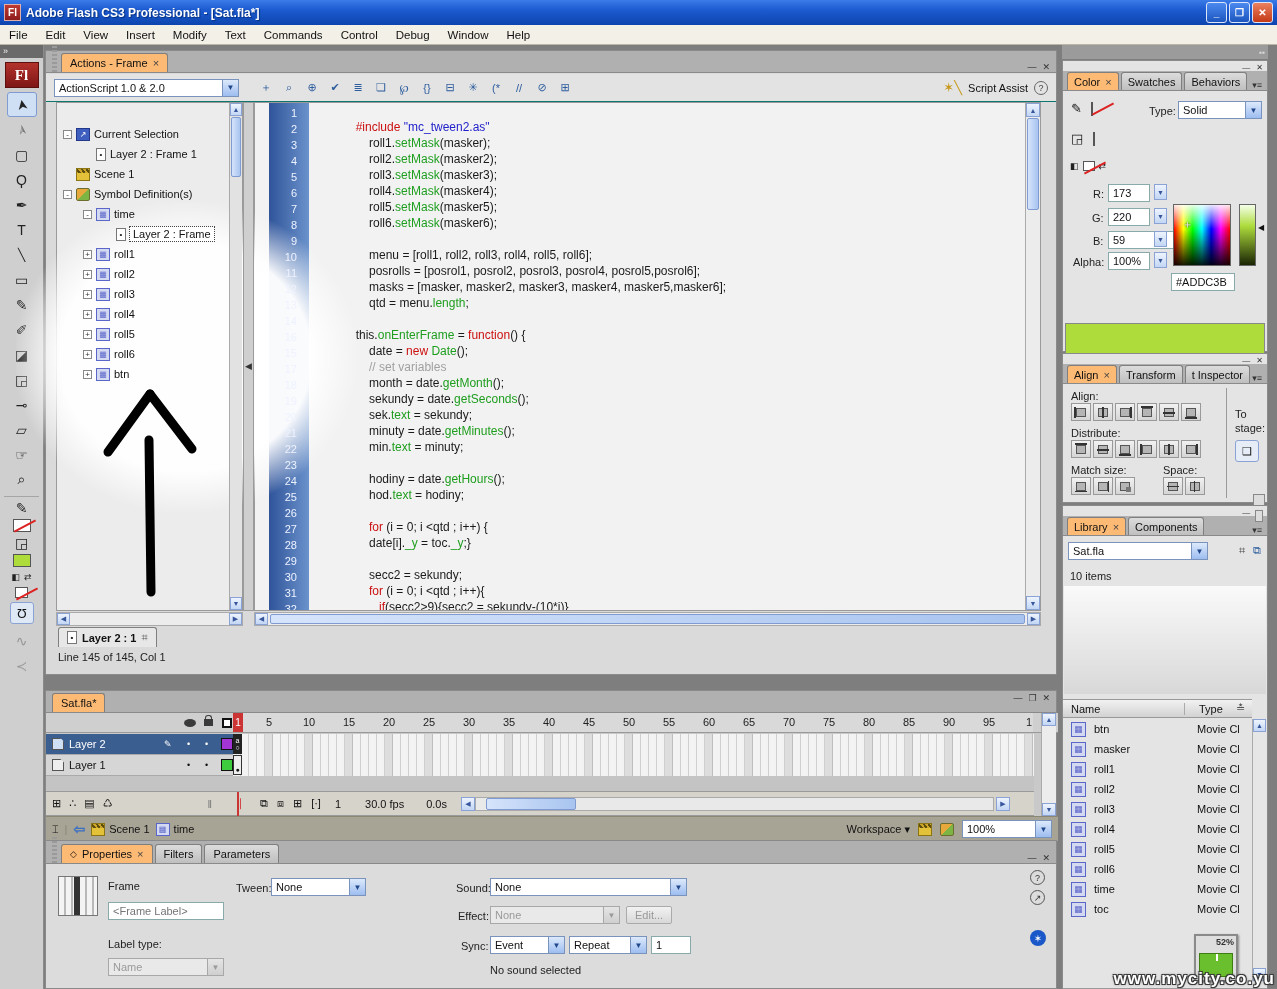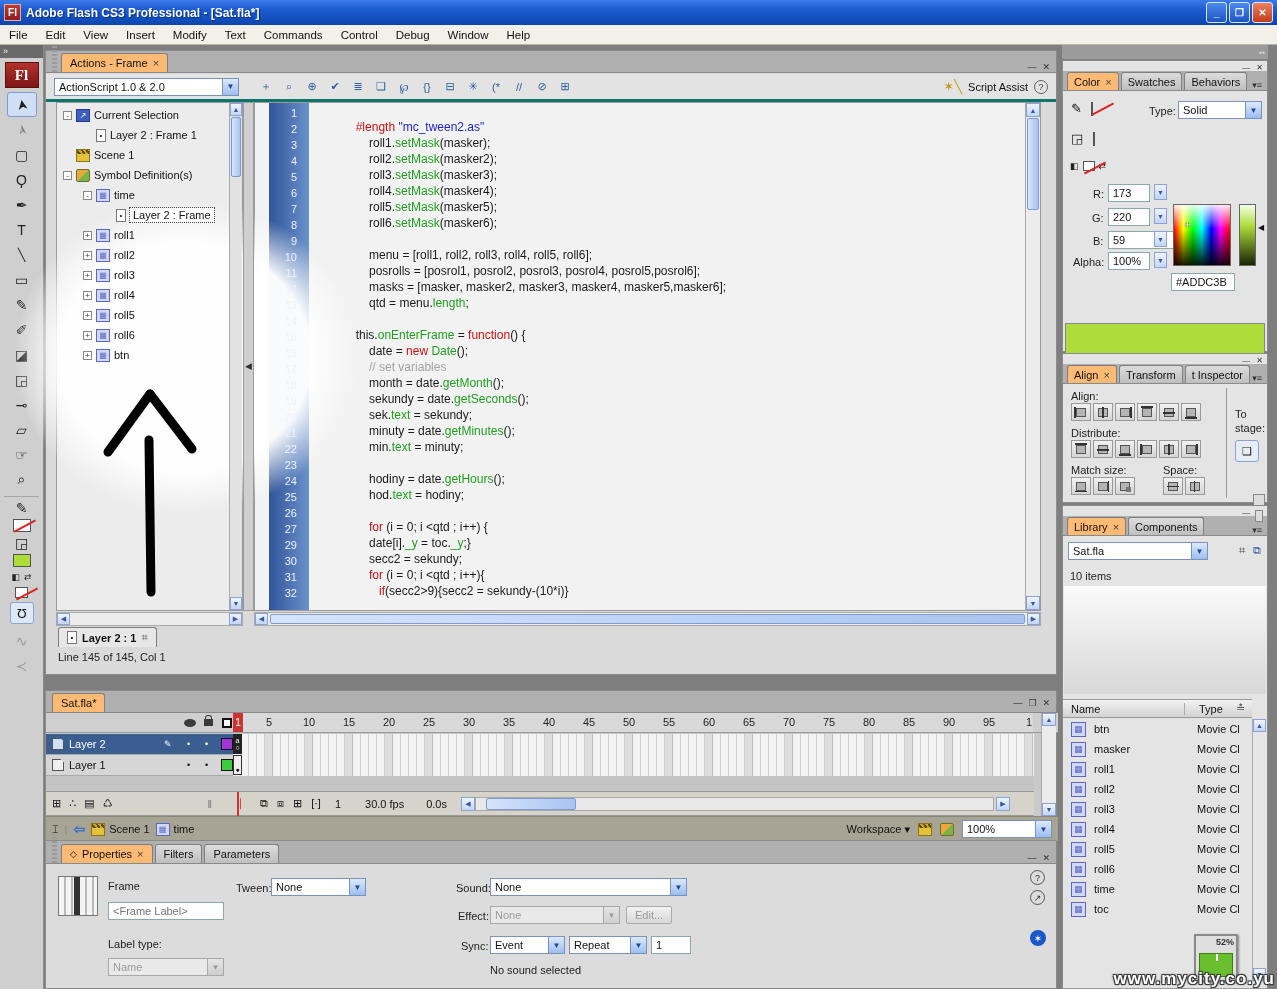--- a/index.html
+++ b/index.html
@@ -41,21 +41,21 @@
 .g-line-tool{font-size:12px}
 .swatchbox{width:18px;height:13px;border:1px solid #555;margin:2px auto;position:relative;background:#fff}
 .swatchbox.red-slash::before{content:"";position:absolute;left:-1px;top:5px;width:24px;height:2px;background:#d22;transform:rotate(-28deg)}
 .swatchbox.fillgreen{background:#addc3b}
 .mini-ic{font-size:9px;color:#222;display:inline-block}
 .magnet-btn{width:24px;height:22px;margin:4px auto;border:1px solid #8aa3d4;border-radius:3px;background:#dfe8f5;display:flex;align-items:center;justify-content:center;font-size:13px}
 .magnet-btn span{transform:rotate(180deg);display:inline-block}
 .tool.dim{color:#999}
 
 #actions{left:45px;top:50px;width:1012px;height:625px;background:#dadada}
-.as-toolbar{position:absolute;left:0;top:23px;width:100%;height:28px;background:#e3e3e3;border-bottom:3px solid #0f766e;display:flex;align-items:center;padding:0 8px}
+.as-toolbar{position:absolute;left:0;top:23px;width:100%;height:28px;background:#e3e3e3;border-bottom:1px solid #0f766e;display:flex;align-items:center;padding:0 8px}
 .as-icons{display:flex;gap:5px;margin-left:18px}
 .ticonbtn{min-width:18px;height:18px;display:flex;align-items:center;justify-content:center;color:#2e5e9e;font-size:11px;padding:0 2px}
 .sa{margin-left:auto;display:flex;align-items:center;gap:6px}
 .help-circ{width:14px;height:14px;border:1px solid #666;border-radius:50%;display:flex;align-items:center;justify-content:center;font-size:9px;color:#444}
 .as-body{position:absolute;left:0;top:51px;width:100%;height:509px}
 .tree-pane{position:absolute;left:10px;top:0;width:187px;height:100%;background:#ececec;border:1px solid #9a9a9a}
 .trow{position:relative;z-index:2;height:20px;display:flex;align-items:center;gap:4px;padding-left:6px;white-space:nowrap}
 .lvl-1{padding-left:26px}.lvl-2{padding-left:46px}
 .exp{width:9px;height:9px;border:1px solid #888;background:#fff;font-size:8px;line-height:7px;text-align:center;color:#333;flex:none}
 .exp-plus::before{content:"+"}.exp-minus::before{content:"-"}
@@ -79,21 +79,21 @@
 .lnum{width:54px;flex:none;text-align:right;padding-right:12px;color:#eef2ff;font-size:11px}
 .ltext{white-space:pre;font-family:"Liberation Sans",sans-serif}
 .tok-d{color:#1a1a1a}.tok-k{color:#cc1111}.tok-f{color:#1e9e1e}.tok-s{color:#2222cc}.tok-m{color:#a0a0a0}
 .code-vscroll{position:absolute;right:0;top:0;width:15px;height:100%;background:#ececec;border-left:1px solid #aaa;z-index:3}
 .as-hscroll{position:absolute;height:14px;background:#ececec;border:1px solid #aaa;display:flex;align-items:center;justify-content:space-between;z-index:2}
 .script-tab{position:absolute;left:12px;top:576px;height:20px;display:flex;align-items:center;gap:5px;padding:0 8px;border:1px solid #7f7f7f;border-bottom:none;border-radius:3px 3px 0 0;background:#e7e7e7;font-weight:bold}
 .as-status{position:absolute;left:12px;top:600px;color:#222}
 #glow{position:absolute;left:-30px;top:100px;width:340px;height:310px;background:radial-gradient(ellipse at center,rgba(255,255,255,0.97) 52%,rgba(255,255,255,0) 72%);z-index:1;pointer-events:none}
 
 #timeline{left:45px;top:690px;width:1012px;height:150px;background:#c9c9c9}
-.doc-tabrow{position:relative;height:22px;background:#b0b0b0;border-bottom:1px solid #8a8a8a;display:flex;align-items:center;padding:2px 4px 0 6px}
+.doc-tabrow{position:relative;height:22px;background:#b0b0b0;border-bottom:1px solid #8a8a8a;display:flex;align-items:flex-start;padding:2px 4px 0 6px}
 .tl-head{position:absolute;left:0;top:22px;width:187px;height:20px;background:#cfcfcf;border-bottom:1px solid #999;display:flex;align-items:center}
 .eye-icon{position:absolute;left:138px;width:12px;height:8px;border-radius:50%;background:#3a3a3a}
 .lock-icon{position:absolute;left:158px;width:9px;height:7px;background:#3a3a3a}
 .lock-icon::before{content:"";position:absolute;top:-4px;left:1px;width:5px;height:4px;border:1.5px solid #3a3a3a;border-bottom:none;border-radius:3px 3px 0 0}
 .outline-icon{position:absolute;left:176px;width:10px;height:10px;border:2px solid #111;background:#fff}
 .ruler{position:absolute;left:187px;top:22px;width:800px;height:20px;background:#d9d9d9;border-bottom:1px solid #999;overflow:hidden}
 .frame1{position:absolute;left:0;top:0;width:10px;height:20px;background:#c33;color:#fff;text-align:center;line-height:20px;font-size:10px}
 .rlabels{position:absolute;left:16px;top:0;display:flex}
 .rlabel{width:40px;text-align:center;line-height:18px;color:#222;font-size:11px}
 .layer-row{position:absolute;left:0;width:187px;height:21px;display:flex;align-items:center;gap:5px;padding-left:6px;background:#d6d6d6;border-bottom:1px solid #aaa}
@@ -311,21 +311,21 @@
           <span class="ticonbtn">⊞</span>
         </div>
       <span class="sa">
         <span style="color:#c79a1e;font-size:13px">✶╲</span>
         <span>Script Assist</span>
         <span class="help-circ">?</span>
       </span>
     </div>
     <div class="as-body">
       <div class="tree-pane">
-        <div style="padding-top:2px">
+        <div style="padding-top:21px">
 
             <div class="trow lvl-0">
               <span class="exp exp-minus"></span>
               <span class="ticon ic-current-selection"></span>
               <span class="tlabel">Current Selection</span>
             </div>
 
             <div class="trow lvl-1">
               <span class="exp exp-none"></span>
               <span class="ticon ic-frame"></span>
@@ -408,21 +408,21 @@
           <span class="collapse">◀</span>
         </div>
       <div class="code-pane">
         <div class="gutter-bg"></div>
         <div style="padding-top:2px">
 
             <div class="cline">
               <span class="lnum">1</span>
               <span class="ltext">
                 
-              <span class="tok-k">#length</span><span class="tok-d"> </span><span class="tok-s">"mc_tween2.as"</span></span>
+              <span class="tok-k">#include</span><span class="tok-d"> </span><span class="tok-s">"mc_tween2.as"</span></span>
             </div>
 
             <div class="cline">
               <span class="lnum">2</span>
               <span class="ltext">
                 
               <span class="tok-d">    roll1.</span><span class="tok-f">setMask</span><span class="tok-d">(masker);</span></span>
             </div>
 
             <div class="cline">
@@ -593,20 +593,26 @@
               <span class="tok-k">    for</span><span class="tok-d"> (i = 0; i &lt;qtd ; i++) {</span></span>
             </div>
 
             <div class="cline">
               <span class="lnum">27</span>
               <span class="ltext">
                 
               <span class="tok-d">    date[i].</span><span class="tok-f">_y</span><span class="tok-d"> = toc.</span><span class="tok-f">_y</span><span class="tok-d">;}</span></span>
             </div>
 
+            <div class="cline">
+              <span class="lnum">28</span>
+              <span class="ltext">
+                
+              </span>
+            </div>
 
             <div class="cline">
               <span class="lnum">29</span>
               <span class="ltext">
                 
               <span class="tok-d">    secc2 = sekundy;</span></span>
             </div>
 
             <div class="cline">
               <span class="lnum">30</span>

